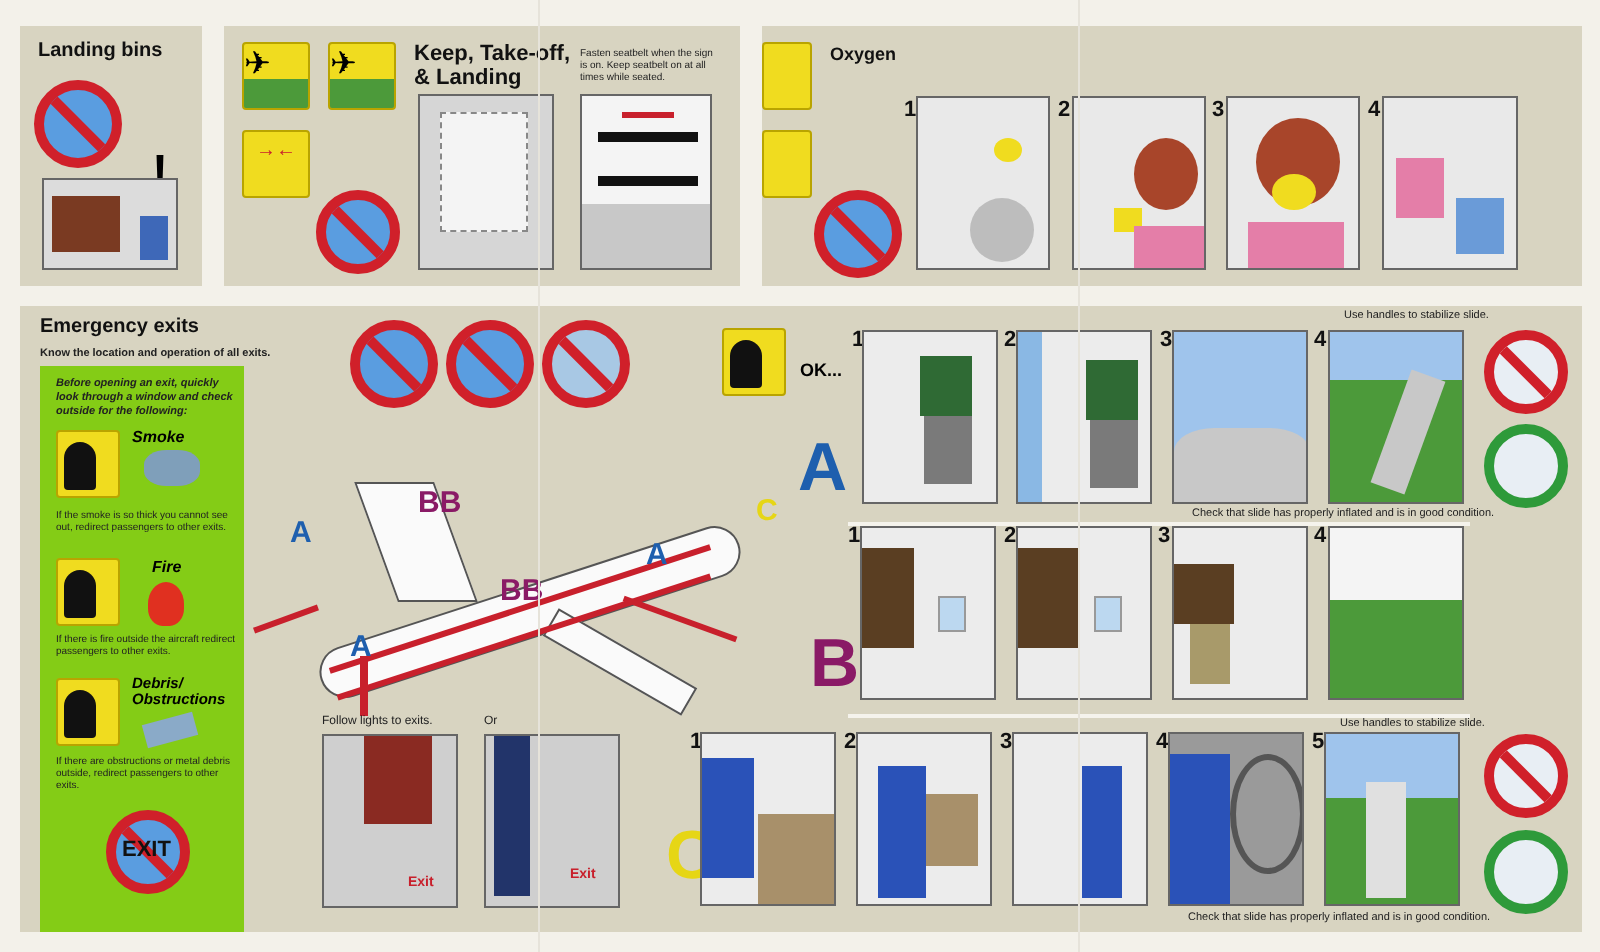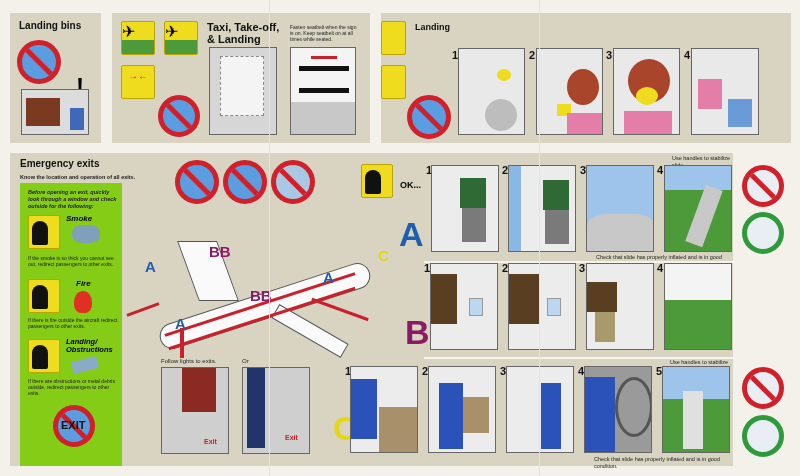--- a/index.html
+++ b/index.html
@@ -28,40 +28,40 @@
     <div style="position:absolute;left:4px;top:8px;width:34px;height:28px;background:#7a3a22"></div>
     <div style="position:absolute;left:48px;top:18px;width:14px;height:22px;background:#3e68b8"></div>
   </div>
 </div>
 
 <div class="panel" style="left:112px;top:13px;width:258px;height:130px">
   <div class="ylw" style="left:9px;top:8px;width:34px;height:34px;background:linear-gradient(#f0dc1f 55%,#4c9a3a 55%)">✈</div>
   <div class="ylw" style="left:52px;top:8px;width:34px;height:34px;background:linear-gradient(#f0dc1f 55%,#4c9a3a 55%)">✈</div>
   <div class="ylw" style="left:9px;top:52px;width:34px;height:34px;font-size:10px;text-align:center;color:#c8202c;line-height:20px">→←</div>
   <div class="title" style="left:95px;top:8px;font-size:11px;line-height:12px">
-    <div>Taxi, Take-off,</div>
+    <div>Keep, Take-off,</div>
     <div>&amp; Landing</div>
   </div>
   <div class="nosign" style="left:46px;top:82px;width:42px;height:42px"></div>
   <div class="ill" style="left:97px;top:34px;width:68px;height:88px;background:#d6d6d6">
     <div style="position:absolute;left:10px;top:8px;width:44px;height:60px;background:#f4f4f4;border:1px dashed #888"></div>
   </div>
   <div class="small" style="left:178px;top:11px;width:70px;font-size:5px;line-height:6px">Fasten seatbelt when the sign is on. Keep seatbelt on at all times while seated.</div>
   <div class="ill" style="left:178px;top:34px;width:66px;height:88px;background:#f4f4f4">
     <div class="arrow" style="left:20px;top:8px;width:26px"></div>
     <div style="position:absolute;left:8px;top:18px;width:50px;height:5px;background:#111"></div>
     <div style="position:absolute;left:8px;top:40px;width:50px;height:5px;background:#111"></div>
     <div style="position:absolute;left:0;top:54px;width:66px;height:34px;background:#c8c8c8"></div>
   </div>
 </div>
 
 <div class="panel" style="left:381px;top:13px;width:410px;height:130px">
   <div class="ylw" style="left:0;top:8px;width:25px;height:34px"></div>
   <div class="ylw" style="left:0;top:52px;width:25px;height:34px"></div>
-  <div class="title" style="left:34px;top:9px;font-size:9px">Landing</div>
+  <div class="title" style="left:34px;top:9px;font-size:9px">Oxygen</div>
   <div class="nosign" style="left:26px;top:82px;width:44px;height:44px"></div>
   <div class="num" style="left:71px;top:36px">1</div>
   <div class="ill" style="left:77px;top:35px;width:67px;height:87px">
     <div style="position:absolute;left:38px;top:20px;width:14px;height:12px;background:#f0dc1f;border-radius:50%"></div>
     <div style="position:absolute;left:26px;top:50px;width:32px;height:32px;background:#bdbdbd;border-radius:50%"></div>
   </div>
   <div class="num" style="left:148px;top:36px">2</div>
   <div class="ill" style="left:155px;top:35px;width:67px;height:87px">
     <div style="position:absolute;left:30px;top:20px;width:32px;height:36px;background:#a8452a;border-radius:50%"></div>
     <div style="position:absolute;left:20px;top:55px;width:14px;height:12px;background:#f0dc1f"></div>
@@ -73,42 +73,42 @@
     <div style="position:absolute;left:22px;top:38px;width:22px;height:18px;background:#f0dc1f;border-radius:50%"></div>
     <div style="position:absolute;left:10px;top:62px;width:48px;height:25px;background:#e47ea8"></div>
   </div>
   <div class="num" style="left:303px;top:36px">4</div>
   <div class="ill" style="left:310px;top:35px;width:68px;height:87px">
     <div style="position:absolute;left:6px;top:30px;width:24px;height:30px;background:#e47ea8"></div>
     <div style="position:absolute;left:36px;top:50px;width:24px;height:28px;background:#6a9bd8"></div>
   </div>
 </div>
 
-<div class="panel" style="left:10px;top:153px;width:723px;height:313px">
+<div class="panel" style="left:10px;top:153px;width:781px;height:313px">
   <div class="title" style="left:10px;top:5px;font-size:10px">Emergency exits</div>
   <div class="small" style="left:10px;top:21px;font-weight:bold;font-size:5.5px">Know the location and operation of all exits.</div>
 
   <div style="position:absolute;left:10px;top:30px;width:102px;height:283px;background:#84cc16">
     <div class="small" style="left:8px;top:6px;width:90px;font-style:italic;font-weight:bold;font-size:5.5px">Before opening an exit, quickly look through a window and check outside for the following:</div>
     <div class="ylw" style="left:8px;top:32px;width:32px;height:34px">
         <div style="width:16px;height:24px;background:#111;border-radius:8px 8px 2px 2px;margin:5px 0 0 3px"></div>
       </div>
     <div style="position:absolute;left:46px;top:31px;font-size:8px;font-style:italic;font-weight:bold">Smoke</div>
     <div style="position:absolute;left:52px;top:42px;width:28px;height:18px;background:#7f9fba;border-radius:40%"></div>
     <div class="small" style="left:8px;top:72px;width:92px;font-size:5px;line-height:6px">If the smoke is so thick you cannot see out, redirect passengers to other exits.</div>
     <div class="ylw" style="left:8px;top:96px;width:32px;height:34px">
         <div style="width:16px;height:24px;background:#111;border-radius:8px 8px 2px 2px;margin:5px 0 0 3px"></div>
       </div>
     <div style="position:absolute;left:56px;top:96px;font-size:8px;font-style:italic;font-weight:bold">Fire</div>
     <div style="position:absolute;left:54px;top:108px;width:18px;height:22px;background:#e03020;border-radius:50% 50% 40% 40%"></div>
     <div class="small" style="left:8px;top:134px;width:92px;font-size:5px;line-height:6px">If there is fire outside the aircraft redirect passengers to other exits.</div>
     <div class="ylw" style="left:8px;top:156px;width:32px;height:34px">
         <div style="width:16px;height:24px;background:#111;border-radius:8px 8px 2px 2px;margin:5px 0 0 3px"></div>
       </div>
-    <div style="position:absolute;left:46px;top:155px;width:50px;font-size:7.5px;font-style:italic;font-weight:bold;line-height:8px">Landing/ Obstructions</div>
+    <div style="position:absolute;left:46px;top:155px;width:50px;font-size:7.5px;font-style:italic;font-weight:bold;line-height:8px">Debris/ Obstructions</div>
     <div style="position:absolute;left:52px;top:176px;width:26px;height:12px;background:#8aaac8;transform:rotate(-15deg)"></div>
     <div class="small" style="left:8px;top:195px;width:92px;font-size:5px;line-height:6px">If there are obstructions or metal debris outside, redirect passengers to other exits.</div>
     <div class="nosign" style="left:33px;top:222px;width:42px;height:42px">
       <div style="position:absolute;left:3px;top:9px;font-weight:bold;font-size:11px;color:#111;z-index:2">EXIT</div>
     </div>
   </div>
 
   <div class="nosign" style="left:165px;top:7px;width:44px;height:44px"></div>
   <div class="nosign" style="left:213px;top:7px;width:44px;height:44px"></div>
   <div class="nosign" style="left:261px;top:7px;width:44px;height:44px;background:#a8c8e4"></div>

